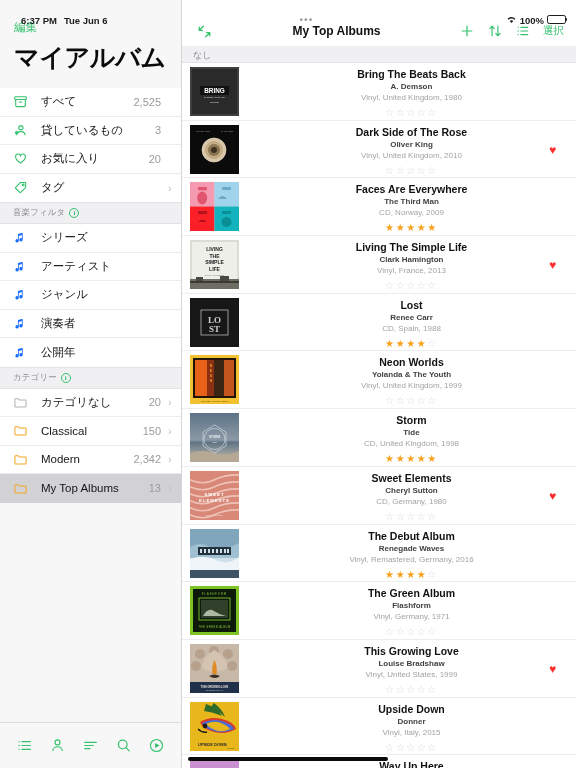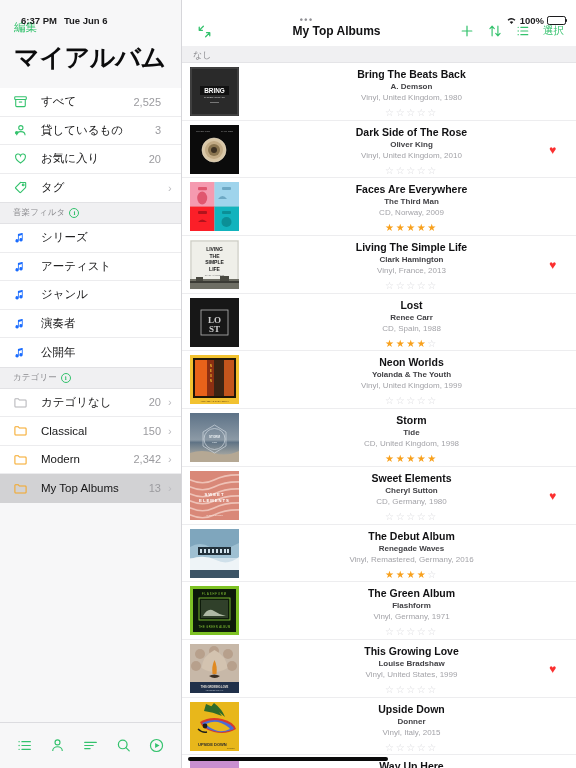--- a/index.html
+++ b/index.html
@@ -14,21 +14,21 @@
 
   
   .statusbar {
     position: absolute; top: 12px; left: 0; width: 576px; height: 16px;
     display: flex; align-items: center; z-index: 40;
     font-size: 9.5px; color: #1c1c1e; font-weight: 600;
   }
   .sb-left { display: flex; align-items: center; gap: 7px; padding-left: 21px; }
   .sb-center { flex: 1; display: flex; justify-content: center; align-items: center; }
   .sb-dots { letter-spacing: 1.5px; color: #8e8e93; font-size: 9px; }
-  .sb-right { display: flex; align-items: center; gap: 3px; padding-right: 10px; }
+  .sb-right { display: flex; align-items: flex-start; gap: 3px; padding-right: 10px; }
   .wifi { width: 11px; height: 9px; display: block; }
   .batt {
     width: 19px; height: 9px; border: 1px solid #1c1c1e; border-radius: 2.2px;
     position: relative; padding: 1px;
   }
   .batt::after {
     content: ""; position: absolute; right: -2.4px; top: 2.6px;
     width: 1.5px; height: 3px; background: #1c1c1e; border-radius: 0 1px 1px 0;
   }
   .batt-fill { width: 100%; height: 100%; background: #1c1c1e; border-radius: 1px; }

